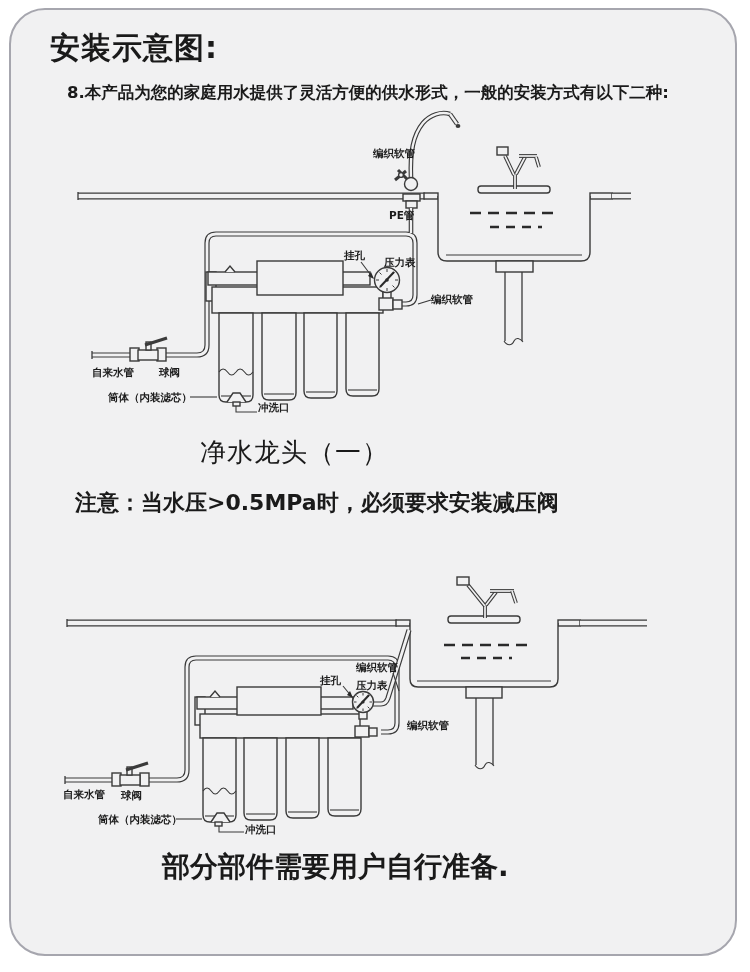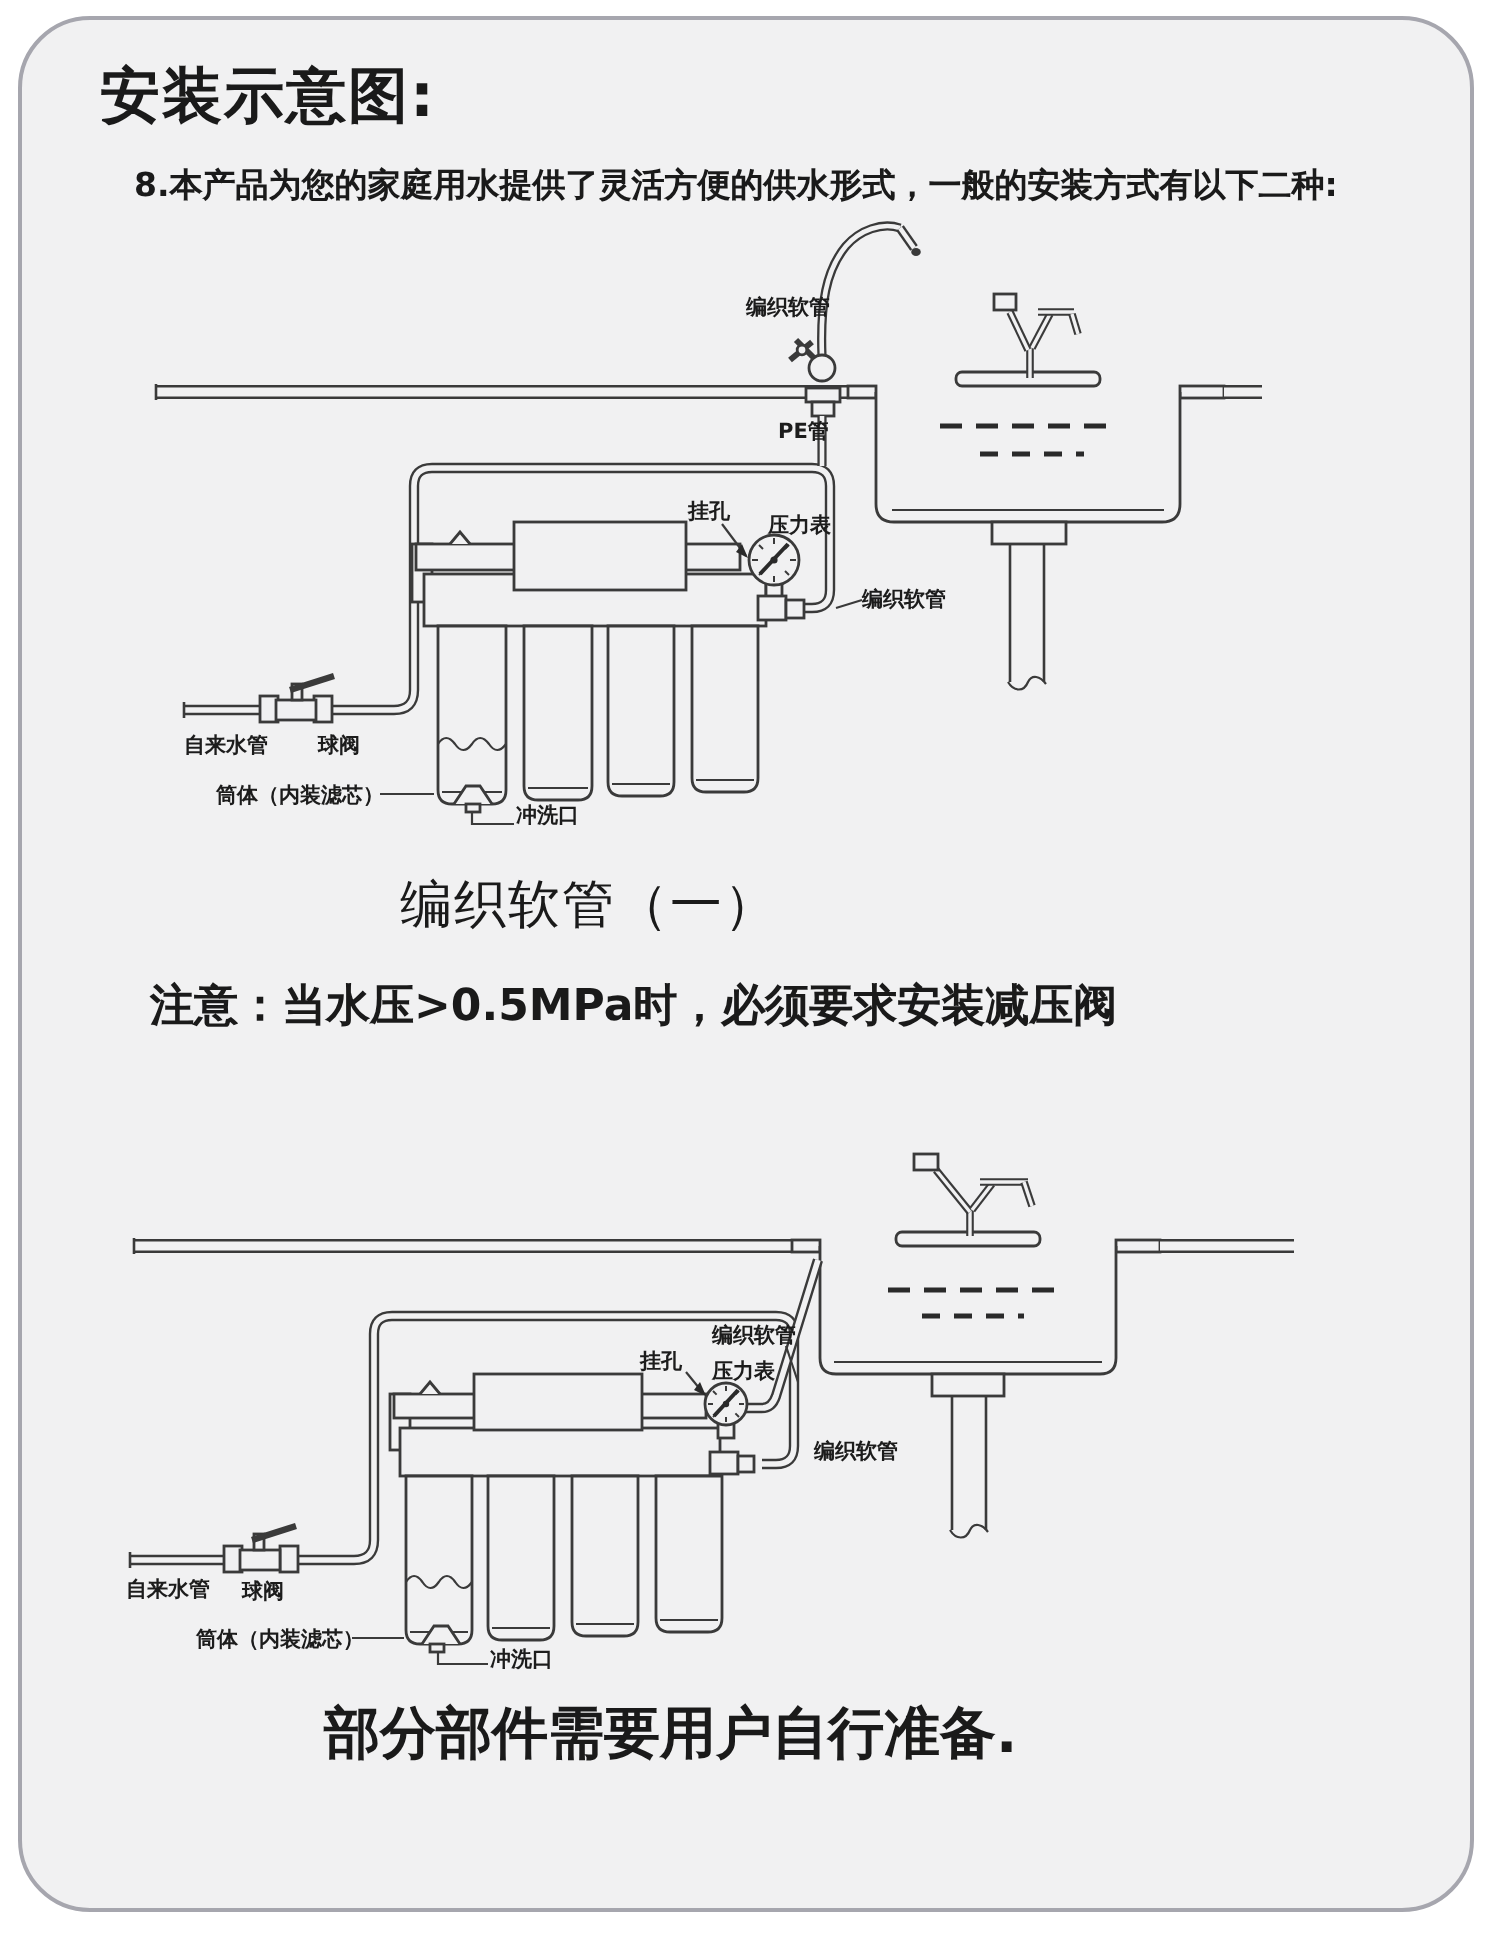--- a/index.html
+++ b/index.html
@@ -249,21 +249,21 @@
     <line class="th" x1="343" y1="686" x2="352" y2="697"></line>
     <polygon class="ah" points="353,698 347,695 350,691"></polygon>
     <line class="th" x1="393" y1="673" x2="399" y2="691"></line>
     <line class="th" x1="176" y1="819" x2="202" y2="819"></line>
     <path class="th" d="M219,826 V832 H244"></path>
   </g>
 </svg>
 
 <div class="t title">安装示意图:</div>
 <div class="t intro">8.本产品为您的家庭用水提供了灵活方便的供水形式，一般的安装方式有以下二种:</div>
-<div class="t cap1">编织软管（一）</div>
+<div class="t cap1">净水龙头（一）</div>
 <div class="t notice">注意：当水压&gt;0.5MPa时，必须要求安装减压阀</div>
 <div class="t footer">部分部件需要用户自行准备.</div>
 
 <div class="lbl" style="left:373px;top:147px">编织软管</div>
 <div class="lbl" style="left:389px;top:209px">PE管</div>
 <div class="lbl" style="left:344px;top:249px">挂孔</div>
 <div class="lbl" style="left:384px;top:256px">压力表</div>
 <div class="lbl" style="left:431px;top:293px">编织软管</div>
 <div class="lbl" style="left:92px;top:366px">自来水管</div>
 <div class="lbl" style="left:159px;top:366px">球阀</div>

